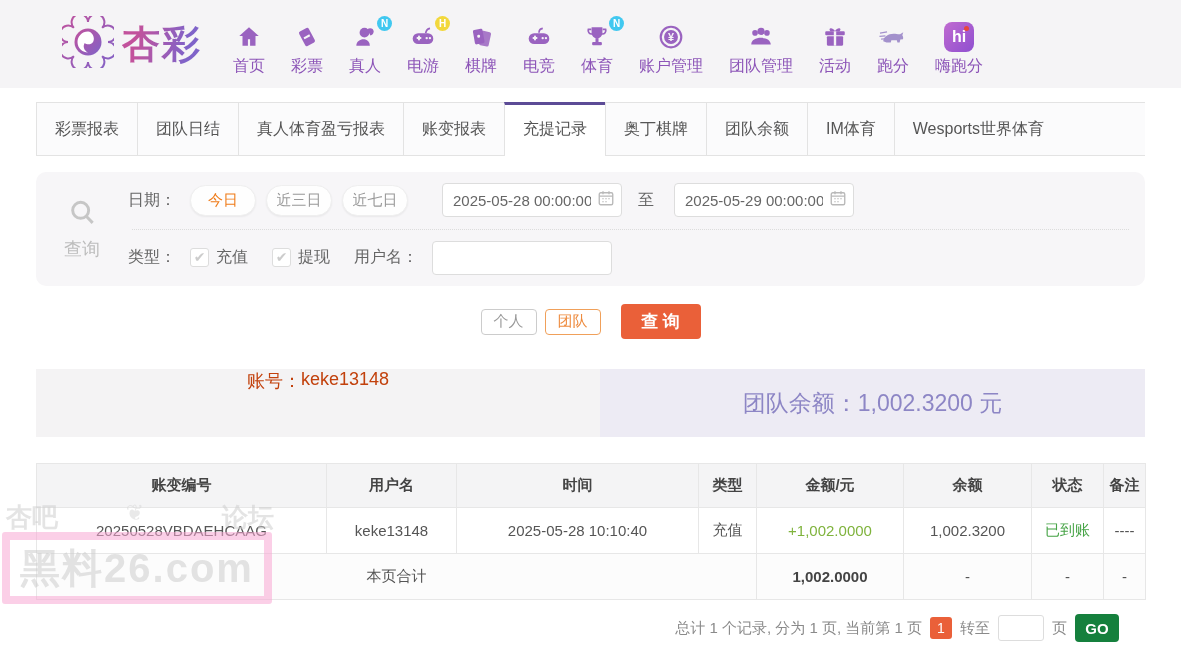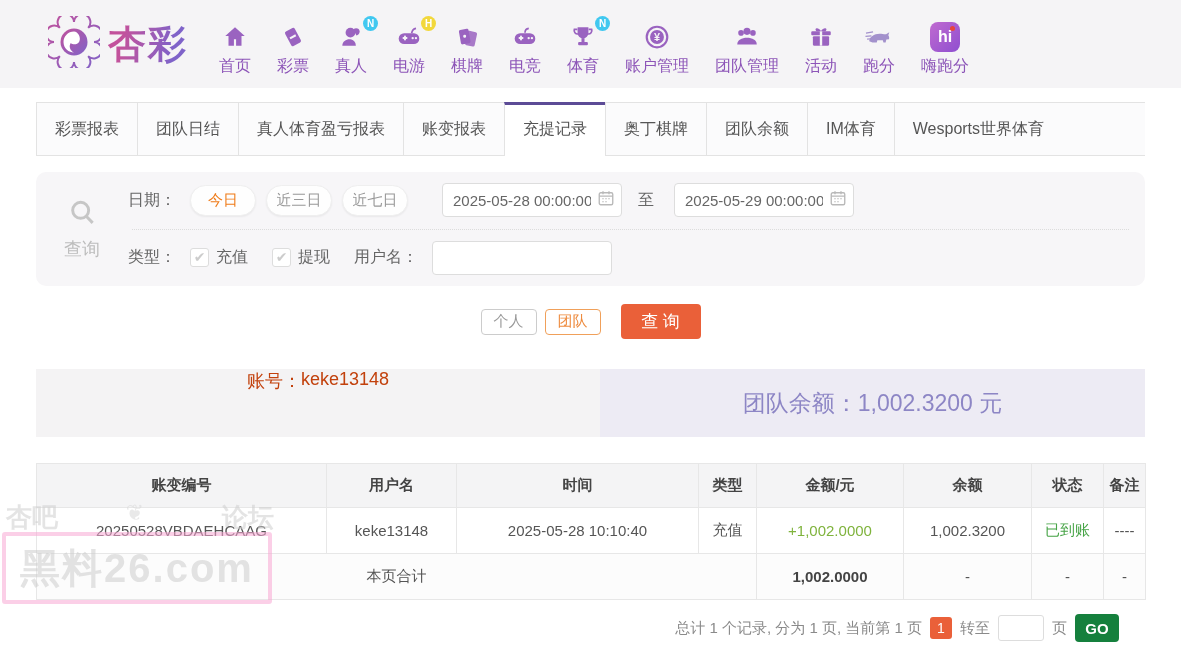--- a/index.html
+++ b/index.html
@@ -1,21 +1,21 @@
 <!DOCTYPE html>
 <html><head>
 <meta charset="utf-8">
 <style>
   * { margin:0; padding:0; box-sizing:border-box; }
   html,body { width:1181px; height:664px; background:#fff; overflow:hidden;
     font-family:"Liberation Sans","DejaVu Sans",sans-serif; }
   body { position:relative; }
 
   
-  .topbar { height:88px; background:#f5f4f6; display:flex; align-items:center; padding-left:48px; }
+  .topbar { height:88px; background:#f5f4f6; display:flex; align-items:center; padding-left:62px; }
   .logo { display:flex; align-items:center; gap:8px; margin-right:18px; }
   .logo-text { font-size:38px; font-weight:bold; letter-spacing:2px;
     background:linear-gradient(100deg,#c2529c 20%,#7f63c9 80%);
     -webkit-background-clip:text; background-clip:text; color:transparent; }
   .nav { display:flex; align-items:flex-start; }
   .nav-item { position:relative; display:flex; flex-direction:column; align-items:center;
     padding:10px 13px 0 13px; cursor:pointer; color:#9a63c0; }
   .nav-item .nicon { height:30px; display:flex; align-items:center; justify-content:center; }
   .nav-item .nicon svg { display:block; }
   .nlabel { font-size:16px; color:#8d55b8; margin-top:4px; white-space:nowrap; }
@@ -65,21 +65,21 @@
   .chk .txt { font-size:16px; color:#666; }
   .userinput { width:180px; height:34px; border:1px solid #ddd; border-radius:4px; background:#fff;
     font-size:15px; color:#666; padding:0 10px; outline:none; font-family:inherit; }
 
   
   .actions { margin-top:18px; display:flex; justify-content:center; align-items:center; }
   .btn-outline { width:56px; height:26px; background:#fff; border:1px solid #ccc; border-radius:4px;
     font-size:15px; color:#999; cursor:pointer; font-family:inherit; }
   .btn-team { border-color:#f0a05a; color:#ee8b3e; margin-left:8px; }
   .btn-query { width:80px; height:35px; margin-left:20px; background:#ea6039; border:none;
-    border-radius:4px; color:#fff; font-size:17px; cursor:pointer; font-family:inherit; }
+    border-radius:4px; color:#fff; font-size:17px; cursor:pointer; font-family:inherit;font-weight:bold; }
 
   
   .acct { margin-top:30px; display:flex; height:68px; }
   .acct-left { width:564px; background:#f4f3f4; display:flex; align-items:flex-start; justify-content:center;
     font-size:18px; color:#c2410c; }
   .acct-right { flex:1; background:#edebf4; display:flex; align-items:center; justify-content:center;
     font-size:23px; color:#8d86c5; }
 
   
   table.report { margin-top:26px; width:1109px; border-collapse:collapse; table-layout:fixed; }
@@ -102,21 +102,21 @@
   .go-btn { width:44px; height:28px; background:#15803d; border:none; border-radius:4px; color:#fff;
     font-size:15px; font-weight:bold; cursor:pointer; font-family:inherit; }
 
   
   .wm { position:absolute; left:0; top:498px; width:280px; height:110px; pointer-events:none;
     opacity:.55; z-index:5; }
   .wm .wm-top { position:absolute; top:2px; left:6px; right:6px; display:flex;
     justify-content:space-between; font-size:26px; font-weight:bold; color:#cfcfcf; }
   .wm .wm-flourish { font-size:22px; color:#d8d8d8; letter-spacing:10px; }
   .wm .wm-box { position:absolute; top:34px; left:2px; width:270px; height:72px;
-    border:4px solid #f9a8d4; border-radius:3px; display:flex; align-items:center;
+    border:8px solid #f9a8d4; border-radius:3px; display:flex; align-items:center;
     justify-content:center; }
   .wm .wm-site { font-size:40px; font-weight:bold; color:#cdcdcd; letter-spacing:2px; }
 </style>
 </head>
 <body>
 
 <div class="topbar">
   <div class="logo">
     <span>
       <svg width="52" height="52" viewBox="0 0 52 52">

